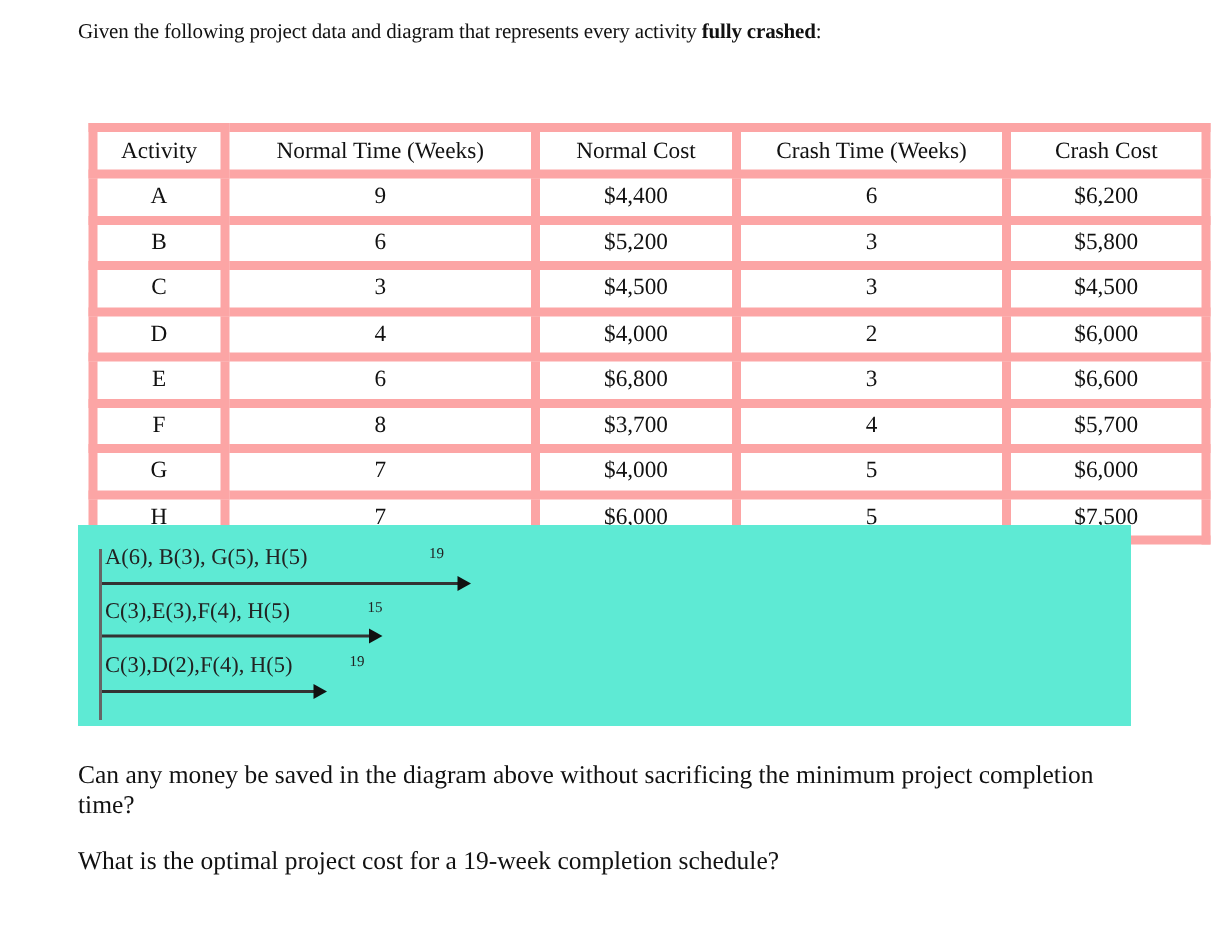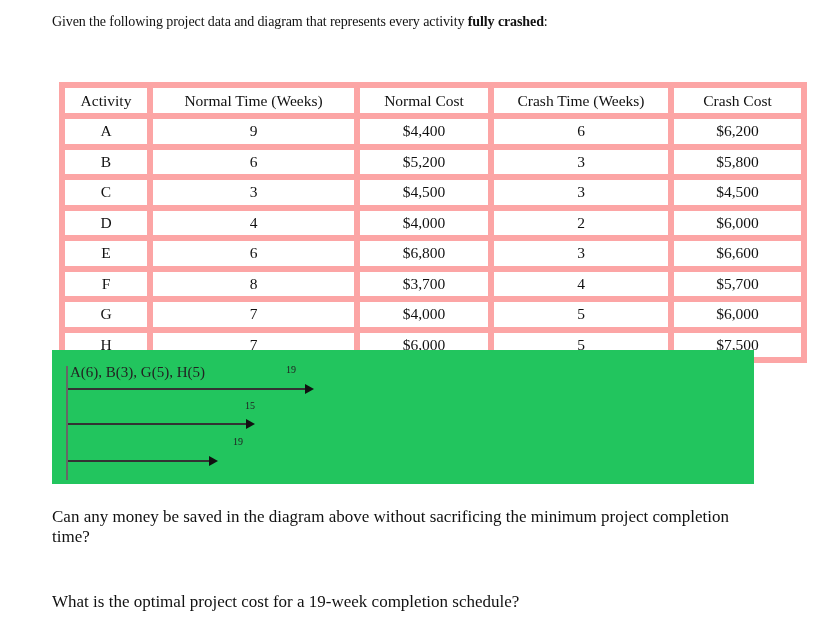--- a/index.html
+++ b/index.html
@@ -8,21 +8,21 @@
     .intro { position: absolute; left: 52px; top: 14px; font-size: 14px; letter-spacing: -0.1px; }
     .intro b { font-weight: bold; }
     table.data { position: absolute; left: 59px; top: 82px; border-collapse: collapse;
                  font-size: 15.5px; }
     table.data th, table.data td { border: 6px solid #fca5a5; text-align: center;
                  padding: 0; height: 24.5px; font-weight: normal; }
     table.data th { height: 25px; }
     .c0 { width: 82px; } .c1 { width: 201px; } .c2 { width: 128px; }
     .c3 { width: 174px; margin-top: 29px; } .c4 { width: 127px; }
     .diagram { position: absolute; left: 52px; top: 350px; width: 702px; height: 134px;
-               background: #22c55e; }
+               background: #5eead4; }
     .vline { position: absolute; left: 14px; top: 16px; width: 2px; height: 114px; background: #666; }
     .path { position: absolute; left: 18px; font-size: 15px; color: #222; white-space: nowrap; }
     .path .act:first-letter { text-decoration: underline wavy #888; }
     .total { position: absolute; font-size: 10px; color: #222; }
     .arrow { position: absolute; left: 16px; height: 2px; background: #333; }
     .arrow::after { content: ""; position: absolute; right: -8px; top: -4px;
                     border-left: 9px solid #111; border-top: 5px solid transparent;
                     border-bottom: 5px solid transparent; }
     .q { position: absolute; left: 52px; font-size: 17px; line-height: 20px; width: 680px; }
   </style>
@@ -101,21 +101,23 @@
     </tbody>
 </table>
 
 <div class="diagram">
   <div class="vline"></div>
 
   <div class="path" style="top:14px;"><span class="act">A(6), B(3), G(5), H(5)</span></div>
   <div class="total" style="left:234px; top:14px;">19</div>
   <div class="arrow" style="top:38px; width:238px;"></div>
 
+  <div class="path" style="top:50px;"><span class="act">C(3),E(3),F(4), H(5)</span></div>
   <div class="total" style="left:193px; top:50px;">15</div>
   <div class="arrow" style="top:73px; width:179px;"></div>
 
+  <div class="path" style="top:86px;"><span class="act">C(3),D(2),F(4), H(5)</span></div>
   <div class="total" style="left:181px; top:86px;">19</div>
   <div class="arrow" style="top:110px; width:142px;"></div>
 </div>
 
 <div class="q" style="top:507px;font-family:Liberation Serif, serif;">Can any money be saved in the diagram above without sacrificing the minimum project completion time?</div>
-<div class="q" style="top:564px;margin-top:28px;">What is the optimal project cost for a 19-week completion schedule?</div>
+<div class="q" style="top:564px;">What is the optimal project cost for a 19-week completion schedule?</div>
 
 </body></html>

